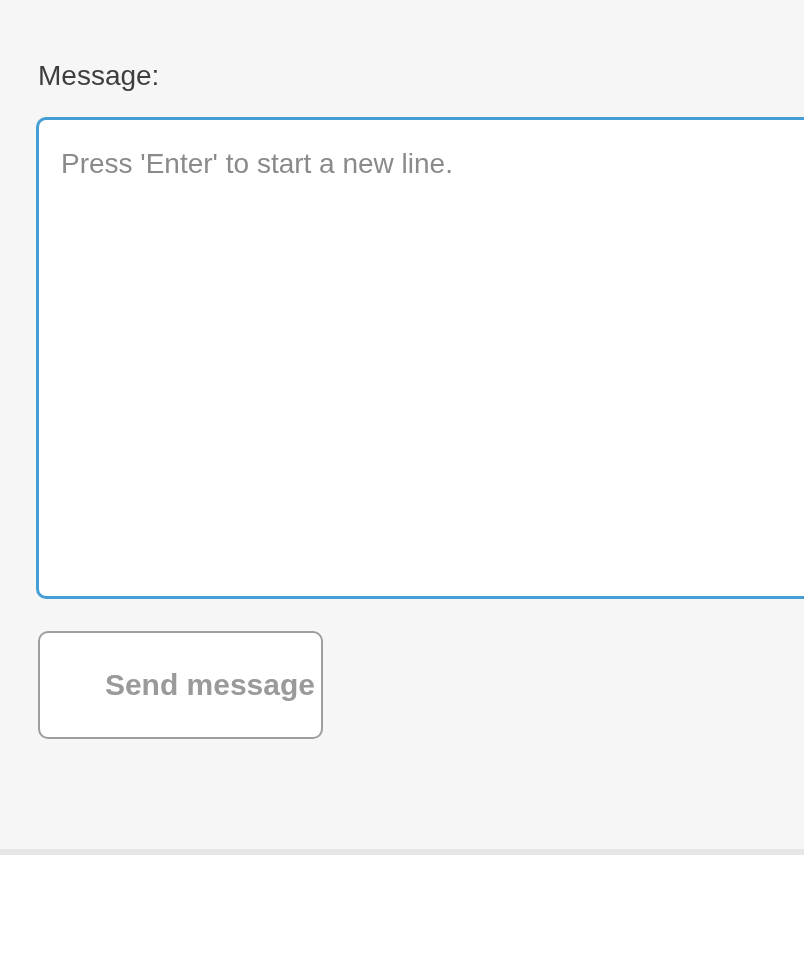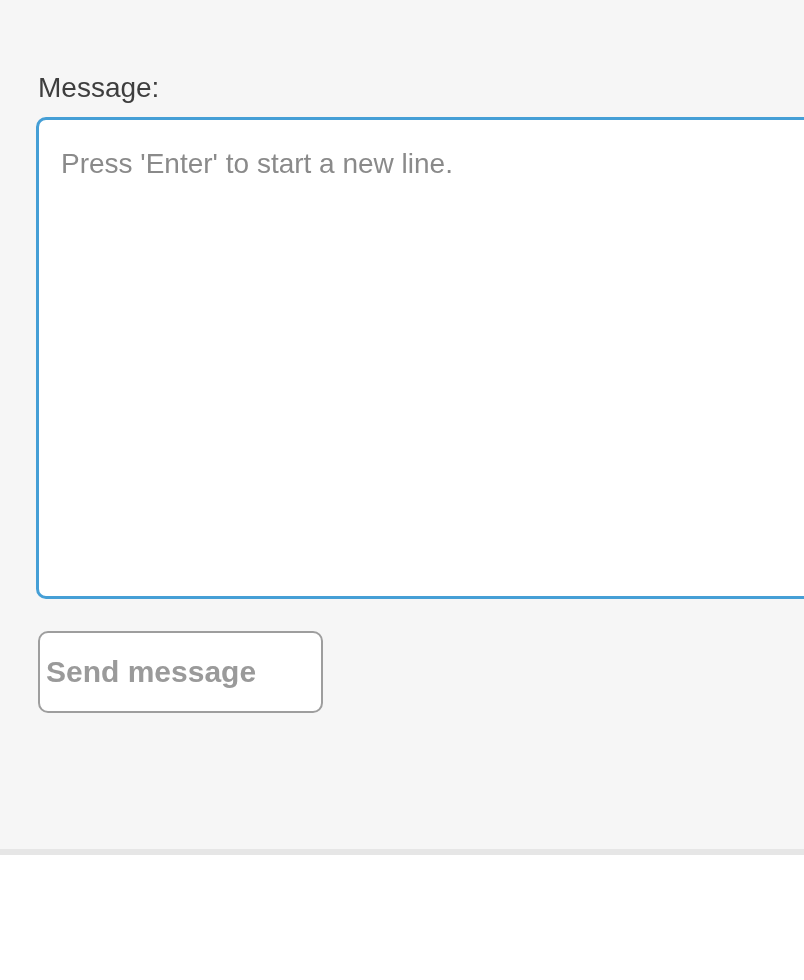--- a/index.html
+++ b/index.html
@@ -30,21 +30,21 @@
     left: 0;
     top: 0;
     width: 804px;
     height: 849px;
     background: var(--page-background);
     overflow: hidden;
   }
   .msg-label {
     position: absolute;
     left: 38px;
-    top: 71px;
+    top: 59px;
     font-size: 28px;
     line-height: 1.2;
     color: var(--label-text);
   }
   .msg-textarea {
     position: absolute;
     left: 36px;
     top: 117px;
     width: 812px;          
     height: 482px;
@@ -61,29 +61,29 @@
   }
   .msg-textarea::placeholder {
     color: var(--placeholder-text);
     opacity: 1;
   }
   .send-btn {
     position: absolute;
     left: 38px;
     top: 631px;
     width: 285px;
-    height: 82px;
+    height: 108px;
     background: #ffffff;
     border: 2px solid var(--button-border);
     border-radius: 10px;
     font-family: "Liberation Sans", sans-serif;
     font-size: 30px;
     font-weight: bold;
     color: var(--button-text);
-    text-align: left;
+    text-align: right;
     cursor: default;
   }
   .section-divider {
     position: absolute;
     left: 0;
     top: 849px;
     width: 804px;
     height: 6px;
     background: var(--divider);
   }

